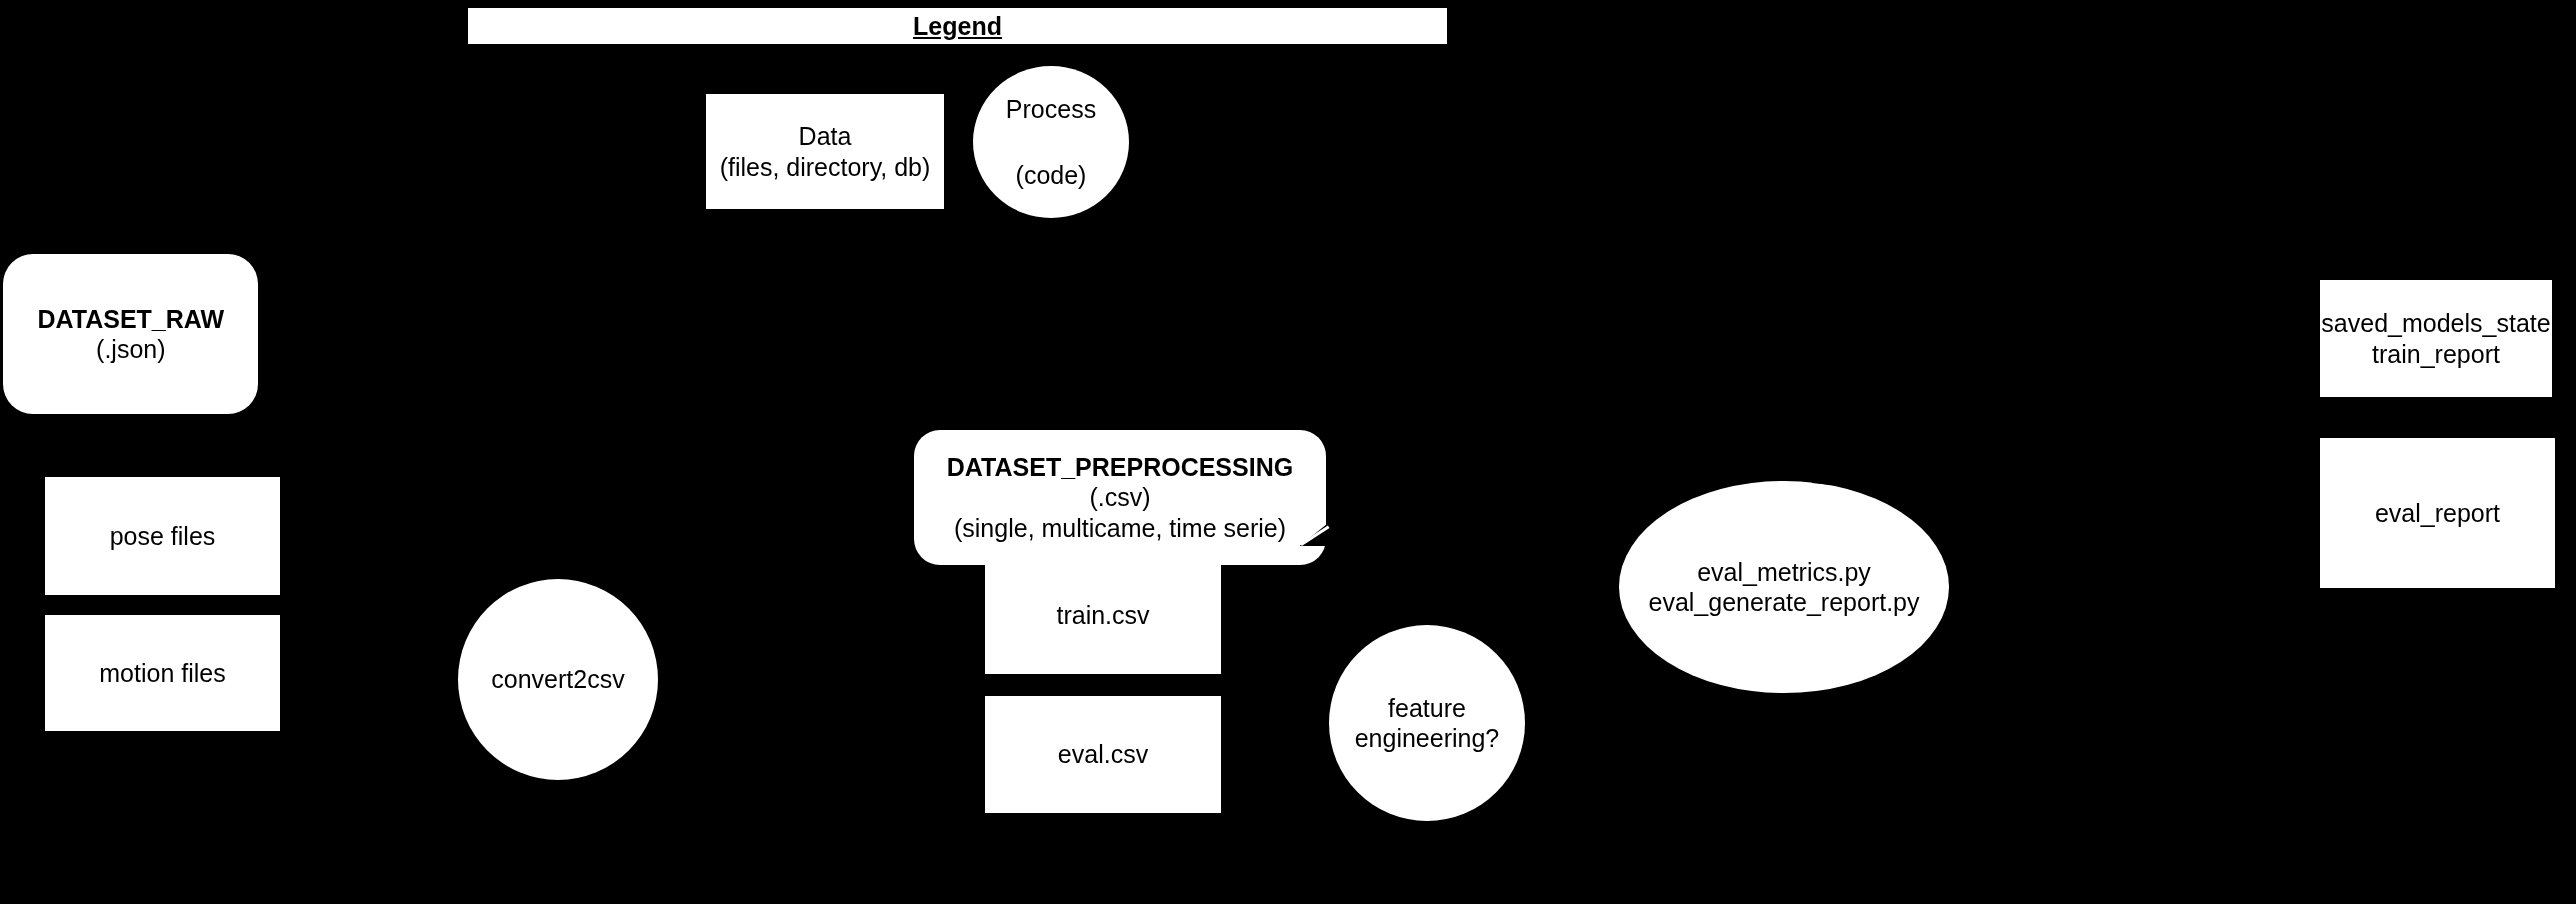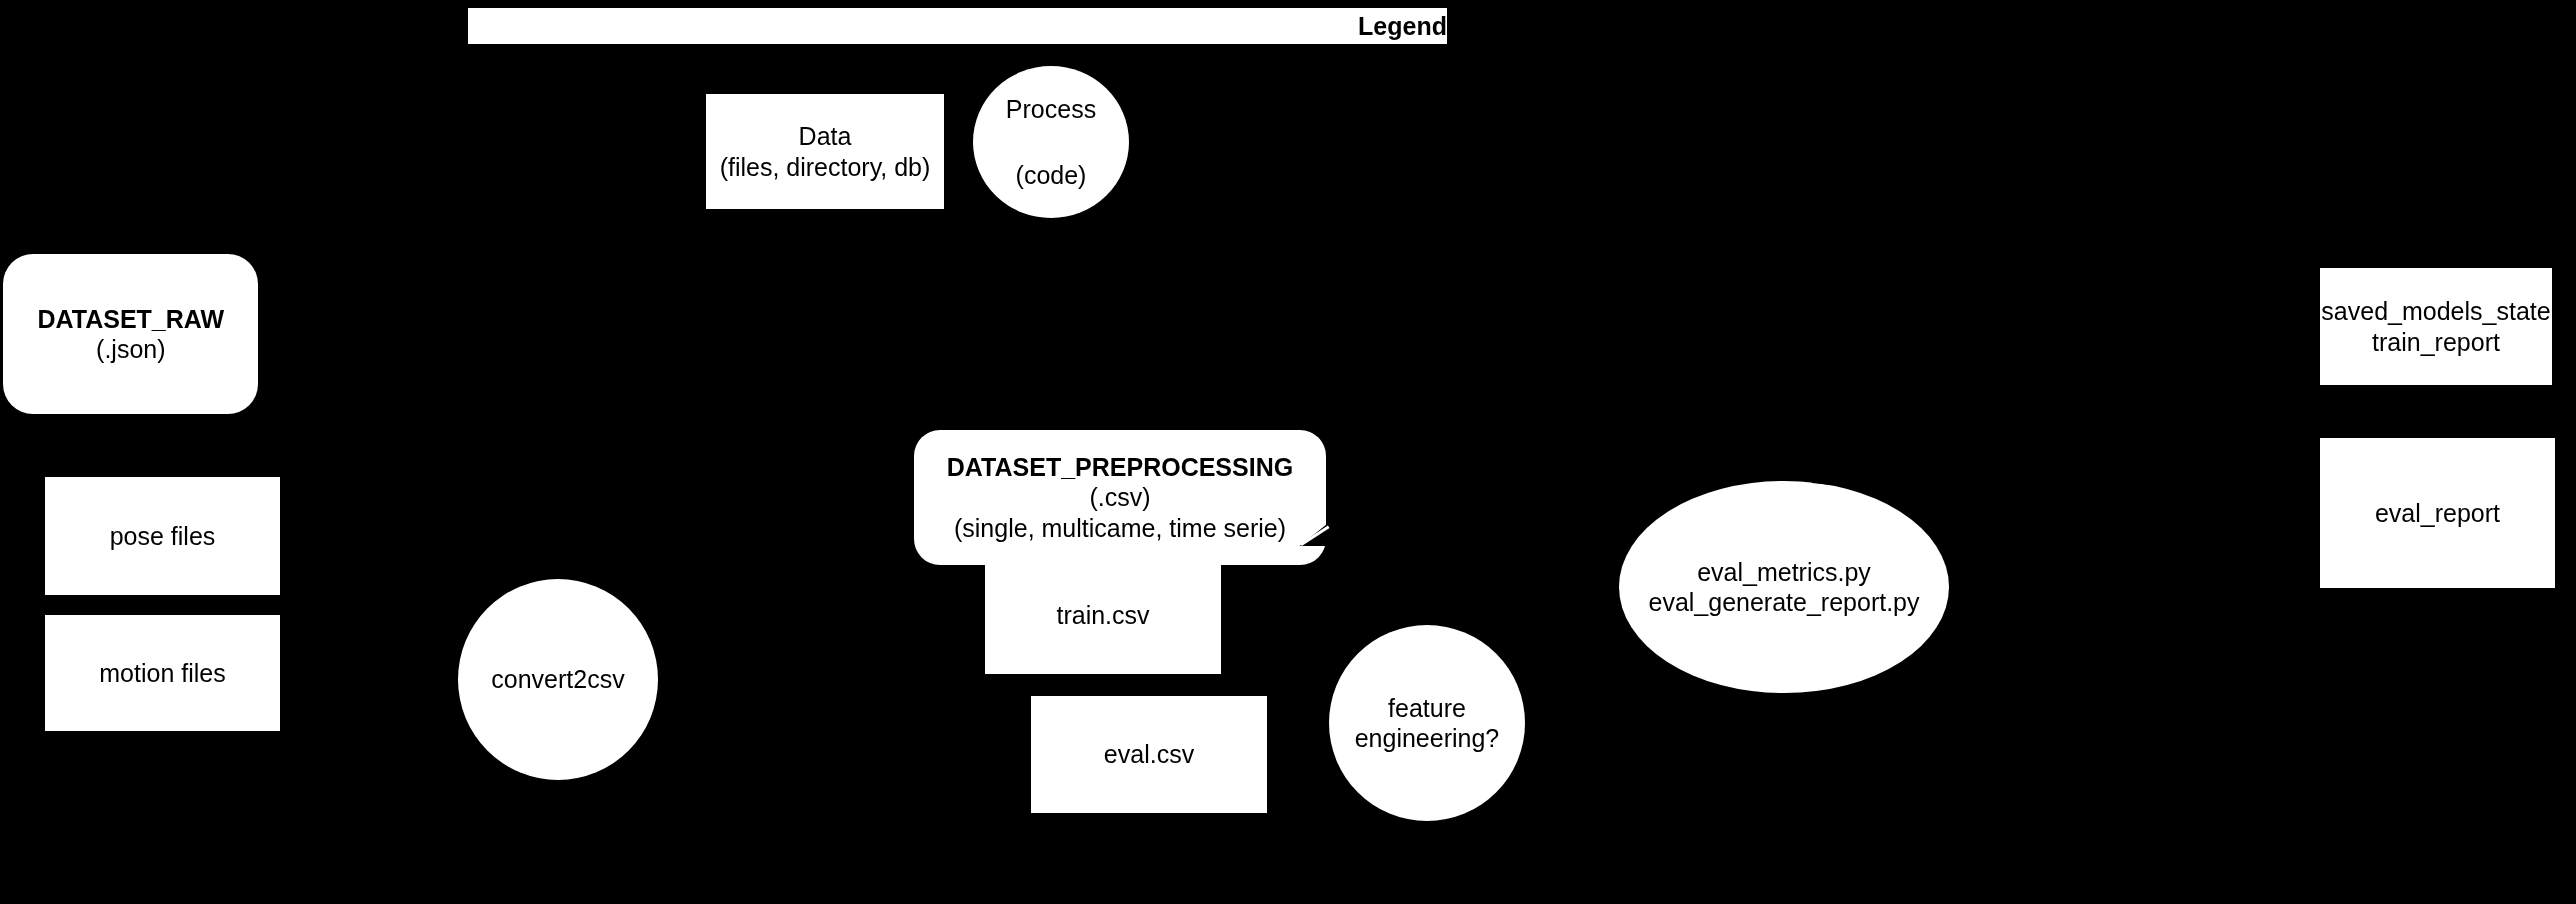--- a/index.html
+++ b/index.html
@@ -28,22 +28,22 @@
     font-size:25px;
     line-height:1.22;
   }
   .node .line{display:block;white-space:nowrap;}
   .bold{font-weight:bold;}
   .legend-bar{
     position:absolute;
     left:468px;top:8px;width:979px;height:36px;
     background:var(--fill);
     color:var(--ink);
-    display:flex;align-items:center;justify-content:flex-end;
-    font-size:25px;font-weight:bold;
+    display:flex;align-items:center;justify-content:center;
+    font-size:25px;font-weight:bold;text-decoration:underline;
   }
   .rect{border-radius:0;margin-left:32px;}
   .rounded{border-radius:30px;}
   .circle{border-radius:50%;}
   .ellipse{border-radius:50%;}
   
   .fold-cover{
     position:absolute;
     left:1299px;top:524px;width:28px;height:22.4px;
     background:var(--bg);
@@ -108,37 +108,37 @@
     <span class="line">(single, multicame, time serie)</span>
   </div>
 
   <div class="fold-cover"></div>
   <div class="fold-flap"></div>
 
   <div class="node rect" style="left:953px;top:556px;width:236px;height:118px;">
     <span class="line">train.csv</span>
   </div>
 
-  <div class="node rect" style="left:999px;top:696px;width:236px;height:117px;">
+  <div class="node rect" style="left:953px;top:696px;width:236px;height:117px;">
     <span class="line">eval.csv</span>
   </div>
 
   <div class="node circle" style="left:1329px;top:625px;width:196px;height:196px;">
     <span class="line">feature</span>
     <span class="line">engineering?</span>
   </div>
 
   <div class="node ellipse" style="left:1619px;top:481px;width:330px;height:212px;">
     <span class="line">eval_metrics.py</span>
     <span class="line">eval_generate_report.py</span>
   </div>
 
   <div class="ellipse-notch"></div>
 
-  <div class="node rect" style="left:2288px;top:268px;width:232px;height:117px;">
+  <div class="node rect" style="left:2288px;top:280px;width:232px;height:117px;">
     <span class="line">saved_models_state</span>
     <span class="line">train_report</span>
   </div>
 
   <div class="node rect" style="left:2288px;top:438px;width:235px;height:150px;">
     <span class="line">eval_report</span>
   </div>
 
 </div>
 

